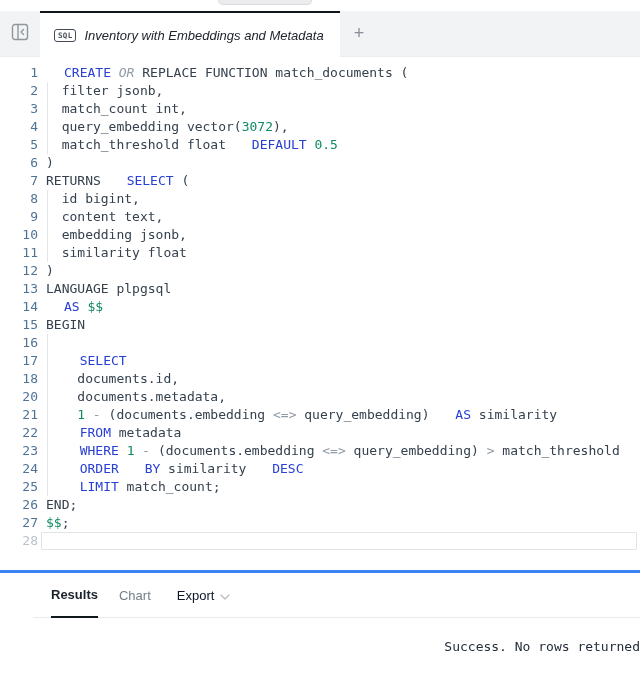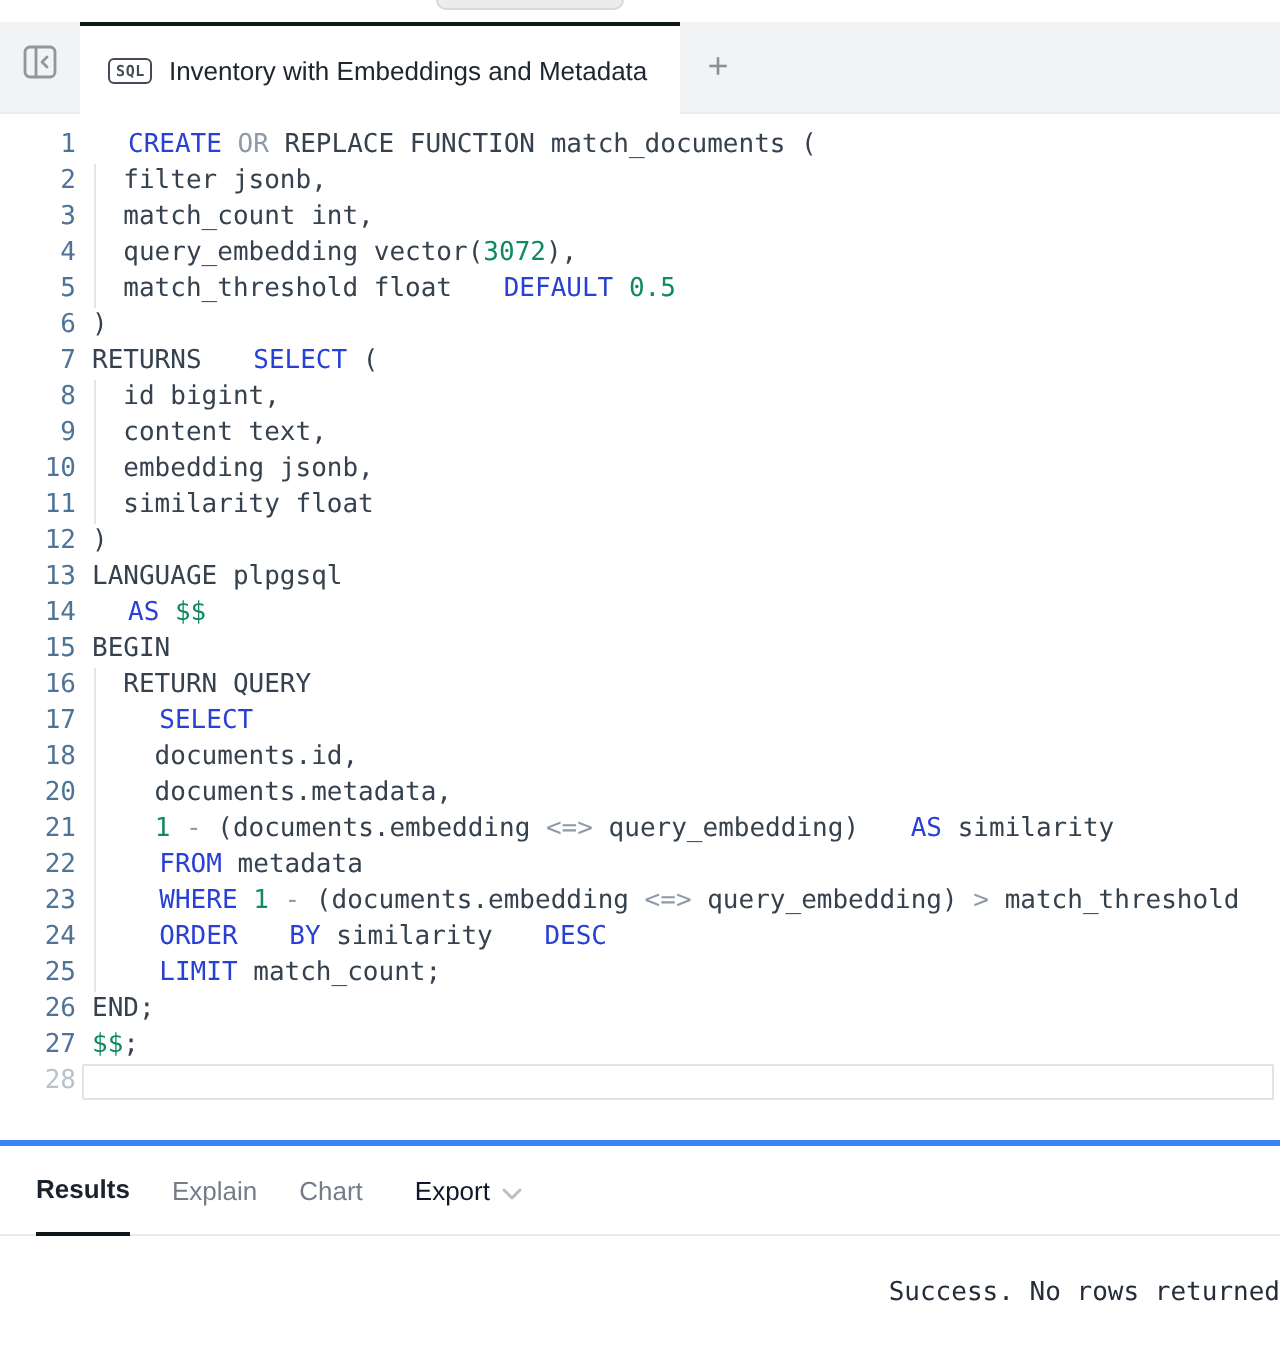--- a/index.html
+++ b/index.html
@@ -20,44 +20,44 @@
   
   .tabbar{height:46px;background:var(--tabbar-bg);display:flex;align-items:stretch;
     border-bottom:1px solid #ececee;}
   .collapse-btn{width:40px;display:flex;align-items:center;justify-content:center;
     cursor:pointer;color:#8f969e;}
   .tab{width:300px;background:#fff;border-top:2px solid #11181c;margin-bottom:-1px;
     display:flex;align-items:center;padding-left:14px;gap:8px;cursor:default;}
   .sql-badge{font-family:"DejaVu Sans Mono",monospace;font-size:7.5px;font-weight:700;
     color:#434c56;border:1px solid #434c56;border-radius:3px;padding:1px 3px;
     letter-spacing:.3px;line-height:1.2;}
-  .tab-title{font-size:13px;font-weight:500;color:#20262e;white-space:nowrap;}
+  .tab-title{font-size:13px;font-weight:500;color:#20262e;white-space:nowrap;font-style:italic;}
   .plus-btn{width:38px;display:flex;align-items:center;justify-content:center;
     font-size:18px;font-weight:300;color:#8a9098;cursor:pointer;}
 
   
   .editor{height:513px;background:#fff;padding-top:7px;
     font-family:"DejaVu Sans Mono","Liberation Mono",monospace;font-size:13px;
     line-height:18px;overflow:hidden;}
   .line{display:flex;height:18px;position:relative;white-space:pre;}
   .gutter{flex:none;width:38px;text-align:right;color:var(--ln);user-select:none;}
   .gutter.dim{color:var(--ln-dim);}
   .code{padding-left:8px;white-space:pre;color:var(--txt);}
   .guide{position:absolute;left:47px;top:0;bottom:0;width:1px;background:var(--guide);}
   .cursorbox{position:absolute;left:41px;right:3px;top:0;bottom:0;
     border:1px solid #e0e3e7;border-radius:1px;}
-  .tk-kw{color:var(--kw);margin-left:18px;} .tk-op{color:var(--op);} .tk-num{color:var(--num);} .tk-d{color:var(--txt);}
+  .tk-kw{color:var(--kw);margin-left:18px;} .tk-op{color:var(--op);font-style:italic;} .tk-num{color:var(--num);} .tk-d{color:var(--txt);}
 
   
   .splitter{height:3px;background:var(--divider);cursor:row-resize;}
 
   
   .results{flex:1;background:#fff;display:flex;flex-direction:column;}
   .rtabs{height:45px;display:flex;align-items:stretch;padding-left:18px;gap:21px;
-    border-bottom:1px solid #e8eaec;}
+    border-bottom:1px solid #e8eaec;margin-left:33px;}
   .rtab{display:flex;align-items:center;font-size:13px;color:#747d87;cursor:pointer;}
   .rtab.active{color:#1a222c;font-weight:700;border-bottom:2px solid #11181c;margin-bottom:-1px;}
   .rtab.export{color:#0f172a;gap:6px;margin-left:5px;}
   .chev{display:inline-block;}
   .rmsg{padding:21px 0 0 18px;font-family:"DejaVu Sans Mono","Liberation Mono",monospace;
     font-size:13px;color:#242d39;text-align:right;}
 </style>
 </head>
 <body>
 
@@ -96,41 +96,40 @@
         <div class="line"><span class="gutter">6</span><span class="code"><span class="tk-d">)</span></span></div>
         <div class="line"><span class="gutter">7</span><span class="code"><span class="tk-d">RETURNS </span><span class="tk-kw">SELECT</span><span class="tk-d"> (</span></span></div>
         <div class="line"><span class="gutter">8</span><span class="guide"></span><span class="code"><span class="tk-d">  id bigint,</span></span></div>
         <div class="line"><span class="gutter">9</span><span class="guide"></span><span class="code"><span class="tk-d">  content text,</span></span></div>
         <div class="line"><span class="gutter">10</span><span class="guide"></span><span class="code"><span class="tk-d">  embedding jsonb,</span></span></div>
         <div class="line"><span class="gutter">11</span><span class="guide"></span><span class="code"><span class="tk-d">  similarity float</span></span></div>
         <div class="line"><span class="gutter">12</span><span class="code"><span class="tk-d">)</span></span></div>
         <div class="line"><span class="gutter">13</span><span class="code"><span class="tk-d">LANGUAGE plpgsql</span></span></div>
         <div class="line"><span class="gutter">14</span><span class="code"><span class="tk-kw">AS</span><span class="tk-d"> </span><span class="tk-num">$$</span></span></div>
         <div class="line"><span class="gutter">15</span><span class="code"><span class="tk-d">BEGIN</span></span></div>
-        <div class="line"><span class="gutter">16</span><span class="guide"></span><span class="code"><span class="tk-d">  RETURN QUERY</span></span></div>
+        <div class="line"><span class="gutter">16</span><span class="guide"></span></div>
         <div class="line"><span class="gutter">17</span><span class="guide"></span><span class="code"><span class="tk-d">  </span><span class="tk-kw">SELECT</span></span></div>
         <div class="line"><span class="gutter">18</span><span class="guide"></span><span class="code"><span class="tk-d">    documents.id,</span></span></div>
         <div class="line"><span class="gutter">20</span><span class="guide"></span><span class="code"><span class="tk-d">    documents.metadata,</span></span></div>
         <div class="line"><span class="gutter">21</span><span class="guide"></span><span class="code"><span class="tk-d">    </span><span class="tk-num">1</span><span class="tk-d"> </span><span class="tk-op">-</span><span class="tk-d"> (documents.embedding </span><span class="tk-op">&lt;=&gt;</span><span class="tk-d"> query_embedding) </span><span class="tk-kw">AS</span><span class="tk-d"> similarity</span></span></div>
         <div class="line"><span class="gutter">22</span><span class="guide"></span><span class="code"><span class="tk-d">  </span><span class="tk-kw">FROM</span><span class="tk-d"> metadata</span></span></div>
         <div class="line"><span class="gutter">23</span><span class="guide"></span><span class="code"><span class="tk-d">  </span><span class="tk-kw">WHERE</span><span class="tk-d"> </span><span class="tk-num">1</span><span class="tk-d"> </span><span class="tk-op">-</span><span class="tk-d"> (documents.embedding </span><span class="tk-op">&lt;=&gt;</span><span class="tk-d"> query_embedding) </span><span class="tk-op">&gt;</span><span class="tk-d"> match_threshold</span></span></div>
         <div class="line"><span class="gutter">24</span><span class="guide"></span><span class="code"><span class="tk-d">  </span><span class="tk-kw">ORDER</span><span class="tk-d"> </span><span class="tk-kw">BY</span><span class="tk-d"> similarity </span><span class="tk-kw">DESC</span></span></div>
         <div class="line"><span class="gutter">25</span><span class="guide"></span><span class="code"><span class="tk-d">  </span><span class="tk-kw">LIMIT</span><span class="tk-d"> match_count;</span></span></div>
         <div class="line"><span class="gutter">26</span><span class="code"><span class="tk-d">END;</span></span></div>
         <div class="line"><span class="gutter">27</span><span class="code"><span class="tk-num">$$</span><span class="tk-d">;</span></span></div>
         <div class="line"><span class="gutter dim">28</span><span class="code"></span><span class="cursorbox"></span></div>
       </div>
   </div>
 
   <div class="splitter"></div>
 
   <div class="results">
     <div class="rtabs">
       <div class="rtab active">Results</div>
-      <div class="rtab">Explain</div>
       <div class="rtab">Chart</div>
       <div class="rtab export">
         <span>Export</span>
         <span class="chev">
           <svg width="10" height="6" viewBox="0 0 10 6" fill="none" stroke="#b9bfc6" stroke-width="1.4">
             <polyline points="1,1 5,5 9,1" stroke-linecap="round" stroke-linejoin="round"></polyline>
           </svg>
         </span>
       </div>
     </div>

